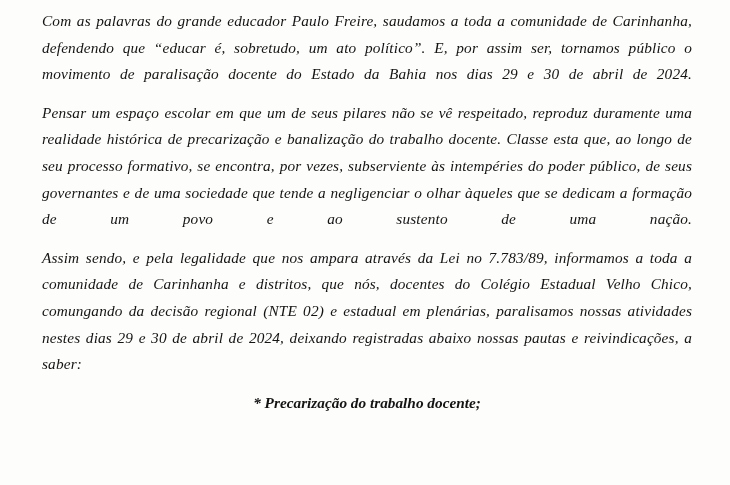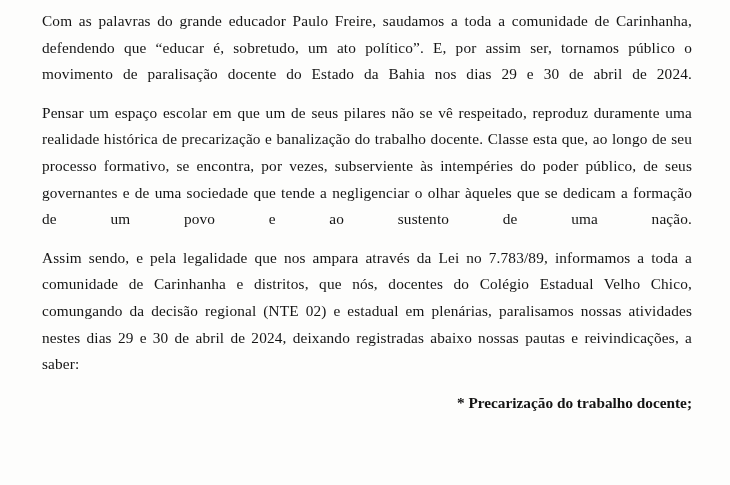--- a/index.html
+++ b/index.html
@@ -15,20 +15,21 @@
     color: #141414;
     overflow: hidden;
   }
   .page {
     position: relative;
     width: 730px;
     height: 485px;
     background: #fdfdfc;
     box-sizing: border-box;
     padding: 6px 38px 12px 42px;
+    font-style: italic;
   }
   .doc-body {
     width: 650px;
   }
   p.para {
     margin: 0 0 12px 0;
     font-size: 15.3px;
     line-height: 26.6px;
     text-align: justify;
     text-justify: inter-word;
@@ -37,21 +38,21 @@
     -webkit-font-smoothing: antialiased;
   }
   
   p.para.last-justified {
     text-align-last: justify;
   }
   p.item {
     margin: 0 0 12px 0;
     font-size: 15.3px;
     line-height: 26.6px;
-    text-align: right;
+    text-align: center;
   }
   p.item .lead {
     font-weight: bold;
   }
   p.item.item-wrap {
     text-align: justify;
     text-justify: inter-word;
   }
   .spacer-top { height: 2px; }
 </style>

